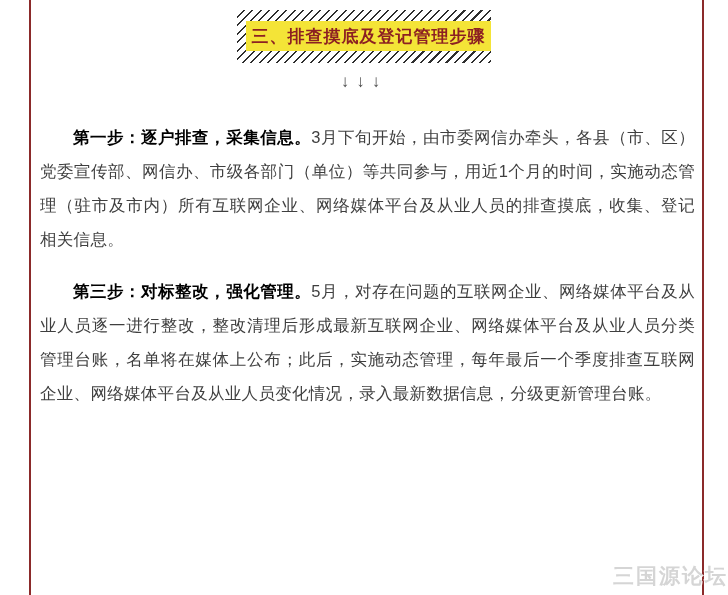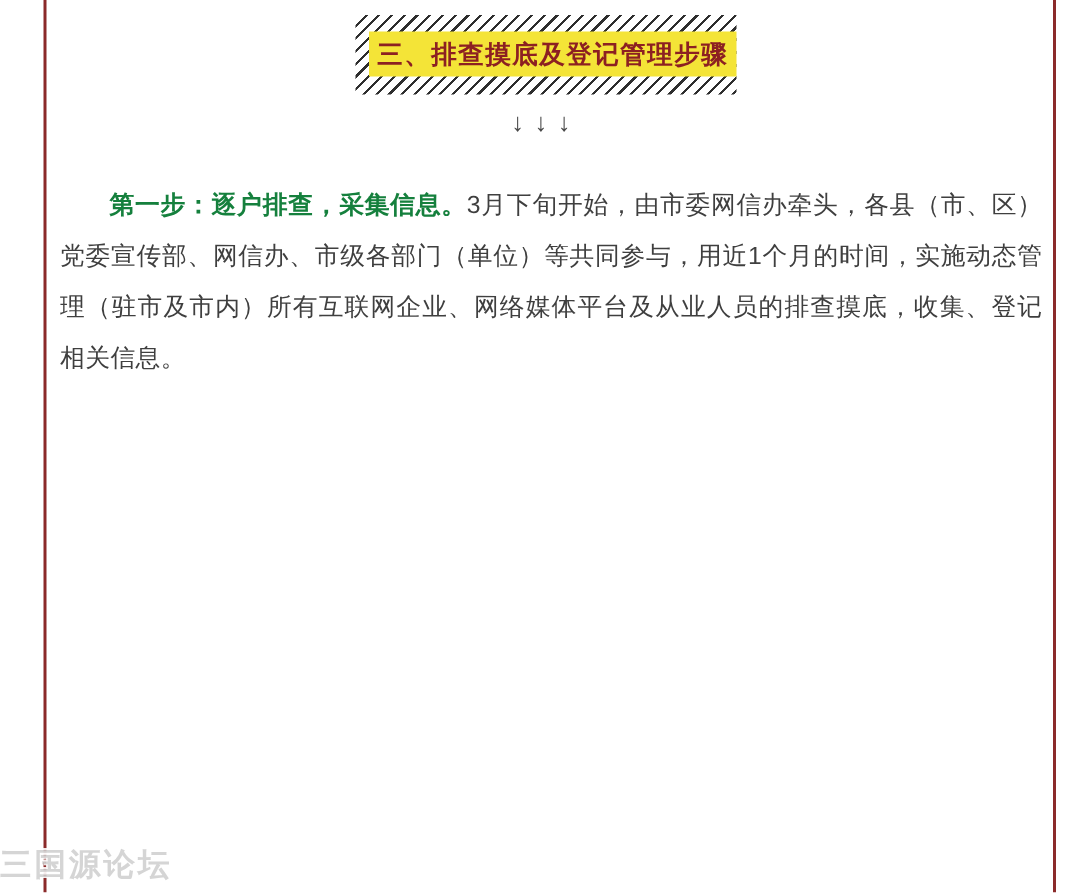--- a/index.html
+++ b/index.html
@@ -70,30 +70,30 @@
     margin: 18px 0 0 0;
     text-indent: 2em;
     font-size: 16.5px;
     line-height: 34px;
     color: #3f3f3f;
     text-align: justify;
     letter-spacing: 0.3px;
   }
   p.step:first-of-type { margin-top: 27px; }
   p.step .step-label {
-    color: #15803d;
+    color: #000000;
     font-weight: bold;
   }
 
   .watermark {
     position: absolute;
     left: 0;
     right: 0;
     top: 562px;
-    text-align: left;
+    text-align: right;
     font-size: 21px;
     font-weight: bold;
     letter-spacing: 2px;
     color: rgba(178, 178, 178, 0.55);
     text-shadow: 1px 1px 0 rgba(255,255,255,0.9), -1px -1px 0 rgba(255,255,255,0.9);
     pointer-events: none;
   }
 </style>
 </head>
 <body>
@@ -107,15 +107,18 @@
 
 <div class="arrows">↓↓↓</div>
 
 <div class="content">
 
   <p class="step">
     <span class="step-label">第一步：逐户排查，采集信息。</span><span>3月下旬开始，由市委网信办牵头，各县（市、区）党委宣传部、网信办、市级各部门（单位）等共同参与，用近1个月的时间，实施动态管理（驻市及市内）所有互联网企业、网络媒体平台及从业人员的排查摸底，收集、登记相关信息。</span>
   </p>
 
 
+  <p class="step">
+    <span class="step-label">第三步：对标整改，强化管理。</span><span>5月，对存在问题的互联网企业、网络媒体平台及从业人员逐一进行整改，整改清理后形成最新互联网企业、网络媒体平台及从业人员分类管理台账，名单将在媒体上公布；此后，实施动态管理，每年最后一个季度排查互联网企业、网络媒体平台及从业人员变化情况，录入最新数据信息，分级更新管理台账。</span>
+  </p>
 </div>
 
 <div class="watermark">三国源论坛</div>
 
 </body></html>

